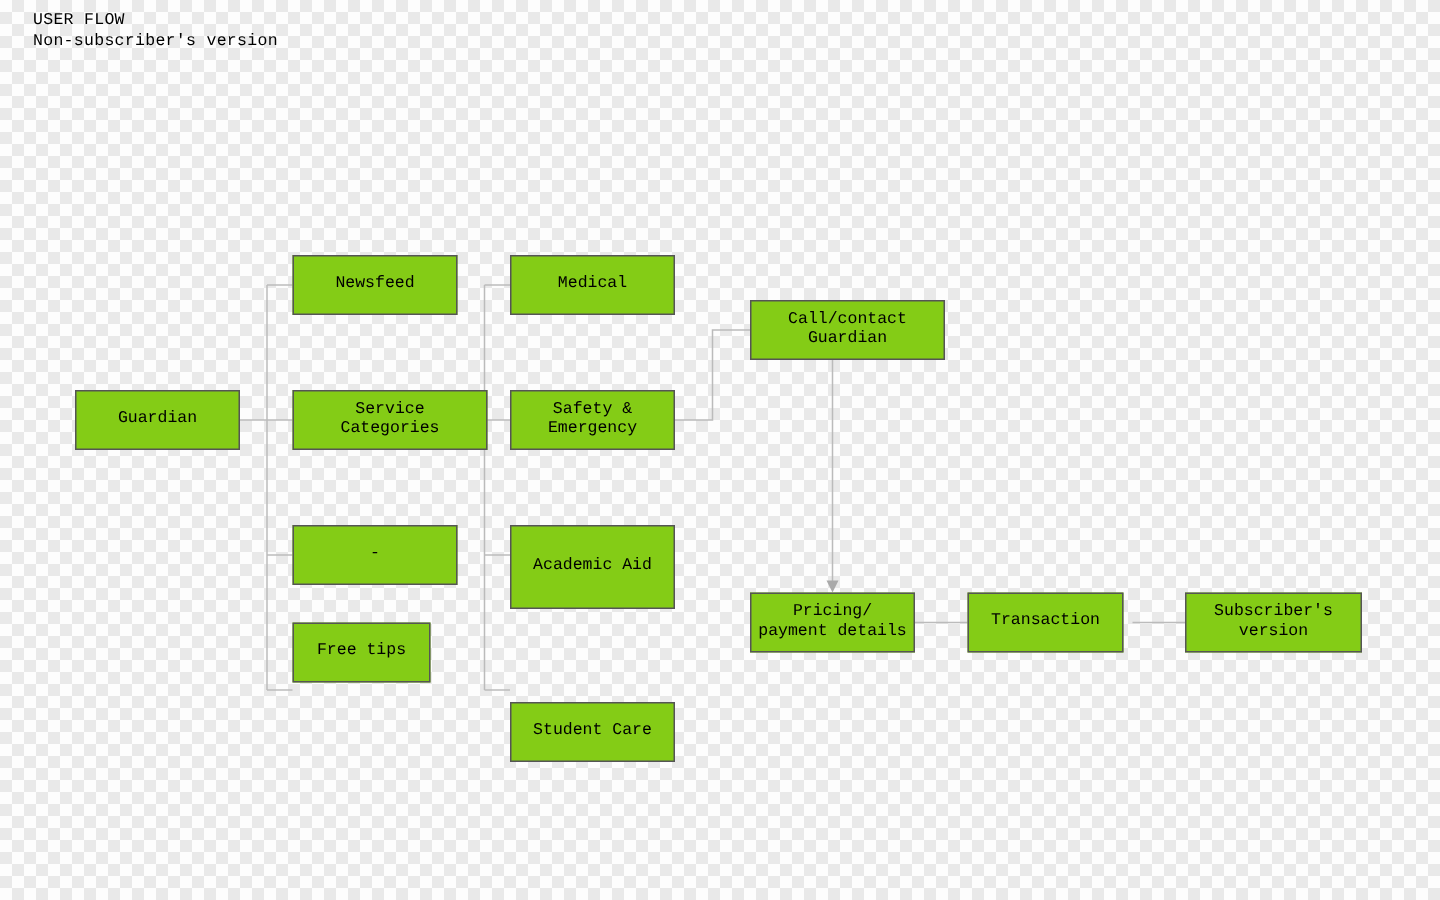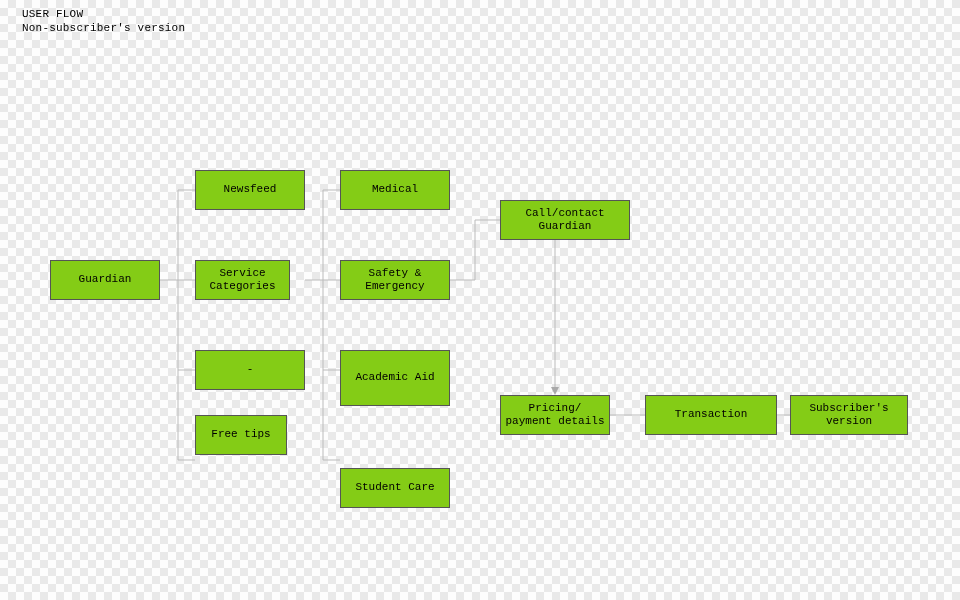--- a/index.html
+++ b/index.html
@@ -98,29 +98,29 @@
   <polygon class="arrowhead" points="555,395 551,387 559,387"></polygon>
 
   <line x1="610" y1="415" x2="645" y2="415"></line>
 
   <line x1="755" y1="415" x2="790" y2="415"></line>
 </svg>
 
 <div id="nodes">
     <div class="node" style="left: 50px; top: 260px; width: 110px; height: 40px; white-space: pre-line;">Guardian</div>
     <div class="node" style="left: 195px; top: 170px; width: 110px; height: 40px; white-space: pre-line;">Newsfeed</div>
-    <div class="node" style="left: 195px; top: 260px; width: 95px; height: 40px; white-space: pre-line;">Service
+    <div class="node" style="left: 195px; top: 260px; width: 130px; height: 40px; white-space: pre-line;">Service
 Categories</div>
     <div class="node" style="left: 195px; top: 350px; width: 110px; height: 40px; white-space: pre-line;">-</div>
     <div class="node" style="left: 195px; top: 415px; width: 92px; height: 40px; white-space: pre-line;">Free tips</div>
     <div class="node" style="left: 340px; top: 170px; width: 110px; height: 40px; white-space: pre-line;">Medical</div>
     <div class="node" style="left: 340px; top: 260px; width: 110px; height: 40px; white-space: pre-line;">Safety &amp;
 Emergency</div>
     <div class="node" style="left: 340px; top: 350px; width: 110px; height: 56px; white-space: pre-line;">Academic Aid</div>
     <div class="node" style="left: 340px; top: 440px; width: 110px; height: 40px; white-space: pre-line; margin-top: 28px;">Student Care</div>
     <div class="node" style="left: 500px; top: 200px; width: 130px; height: 40px; white-space: pre-line;">Call/contact
 Guardian</div>
     <div class="node" style="left: 500px; top: 395px; width: 110px; height: 40px; white-space: pre-line;">Pricing/
 payment details</div>
-    <div class="node" style="left: 645px; top: 395px; width: 132px; height: 40px; white-space: pre-line;">Transaction</div>
+    <div class="node" style="left: 645px; top: 395px; width: 104px; height: 40px; white-space: pre-line;">Transaction</div>
     <div class="node" style="left: 790px; top: 395px; width: 118px; height: 40px; white-space: pre-line;">Subscriber's
 version</div>
   </div>
 
 </body></html>

